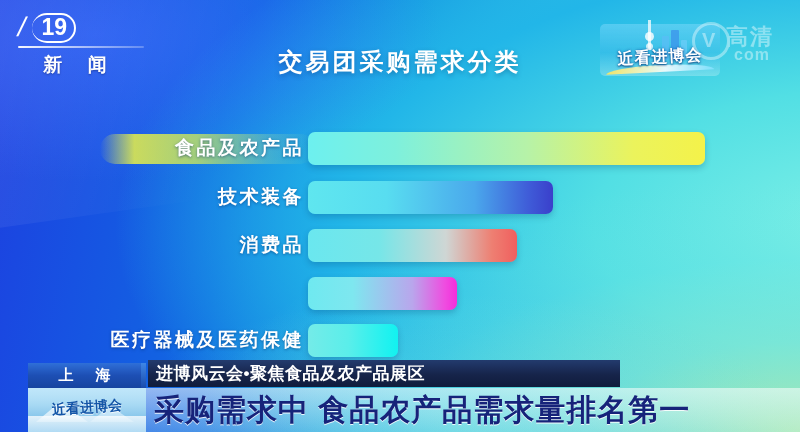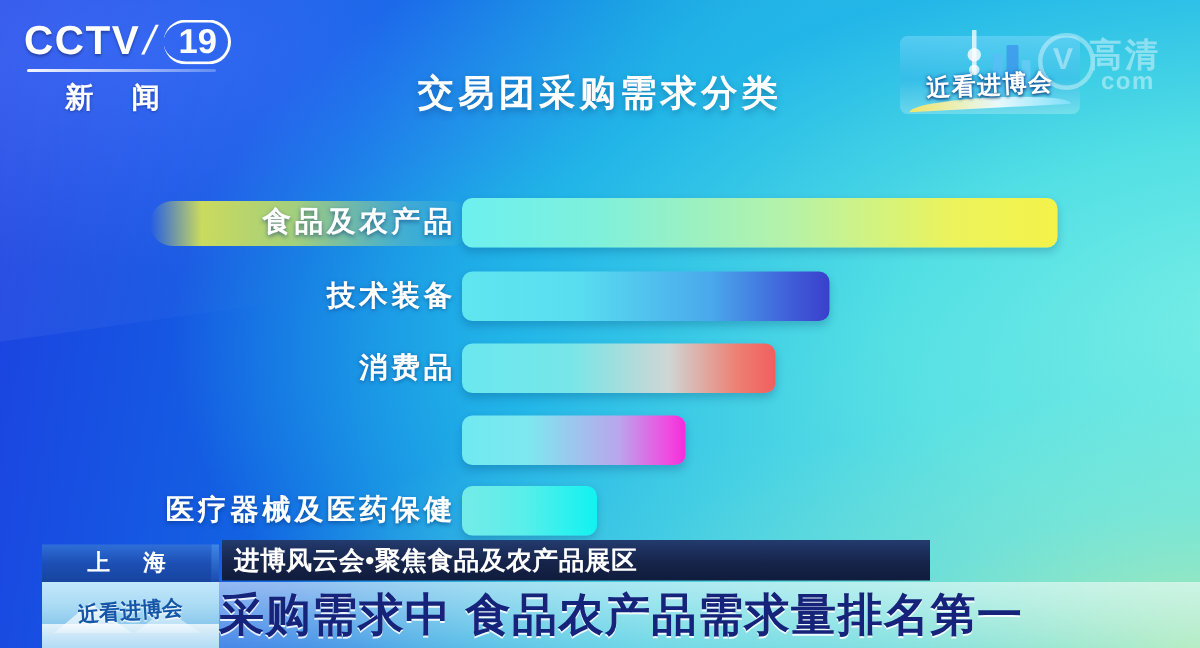--- a/index.html
+++ b/index.html
@@ -206,21 +206,21 @@
     display:flex; align-items:center;
     padding-left:8px;
   }
   #subtitle-bar .sub-text {
     font-size:17px; font-weight:700; letter-spacing:0.5px;
     color:#ffffff;
   }
 
   #headline {
     position:absolute; left:146px; top:28px; width:654px; height:44px;
-    display:flex; align-items:center; 
+    display:flex; align-items:center; padding-left:8px;
   }
   #headline .hl-text {
     font-size:30px; font-weight:700; letter-spacing:1px;
     color:#16237a;
     text-shadow:0 1px 0 rgba(255,255,255,0.85);
     white-space:nowrap;
   }
   .hl-bg {
     position:absolute; left:146px; top:28px; width:654px; height:44px;
     background:linear-gradient(180deg, rgba(255,255,255,0.55), rgba(220,245,250,0.25));
@@ -229,21 +229,20 @@
 </head>
 <body>
 
 <div id="stage">
 
   <div class="bg-sheen"></div>
   <div class="bg-diag"></div>
 
   <div id="cctv-logo">
     <div class="cctv-row">
-      <span class="cctv-word">CCTV</span>
       <span class="cctv-slash">/</span>
       <span class="cctv-13">19</span>
     </div>
     <div class="cctv-underline"></div>
     <div class="cctv-sub">新 闻</div>
   </div>
 
   <div id="chart-title">交易团采购需求分类</div>
 
   <div id="program-logo">

